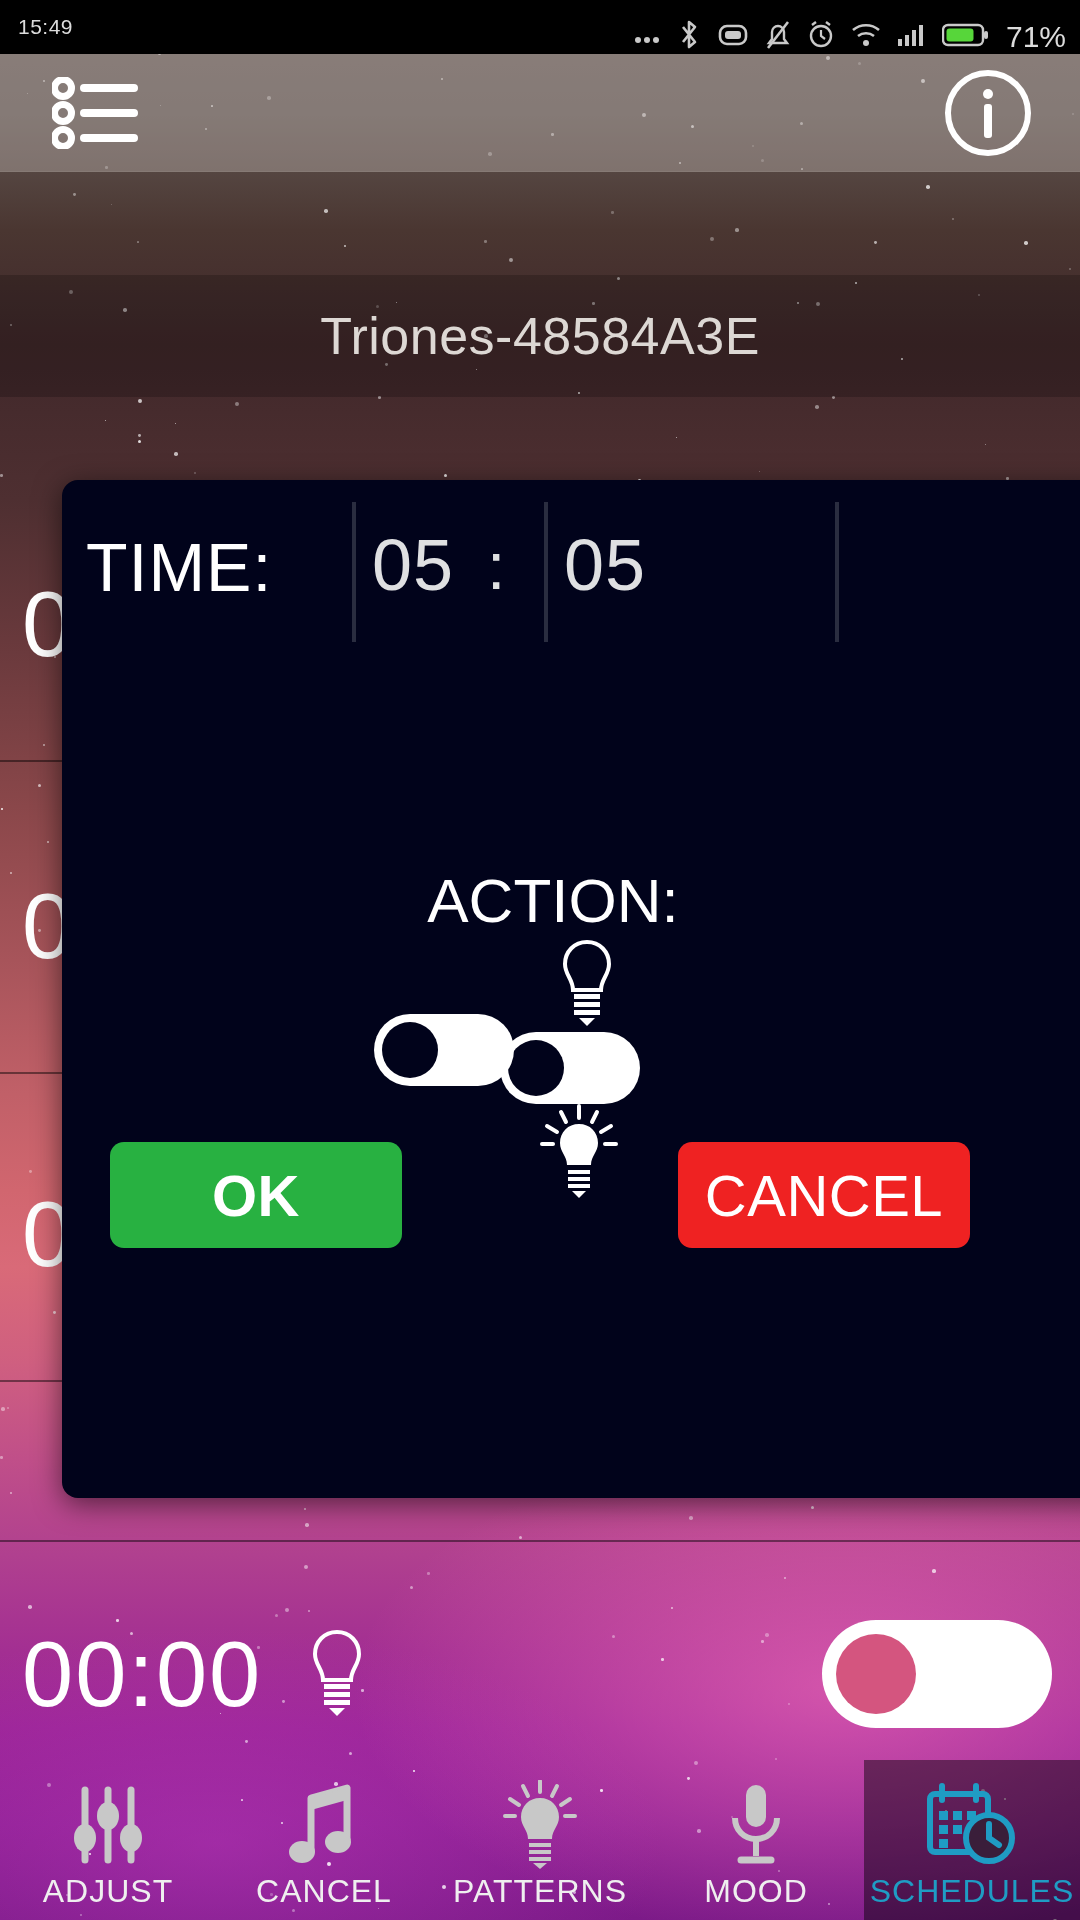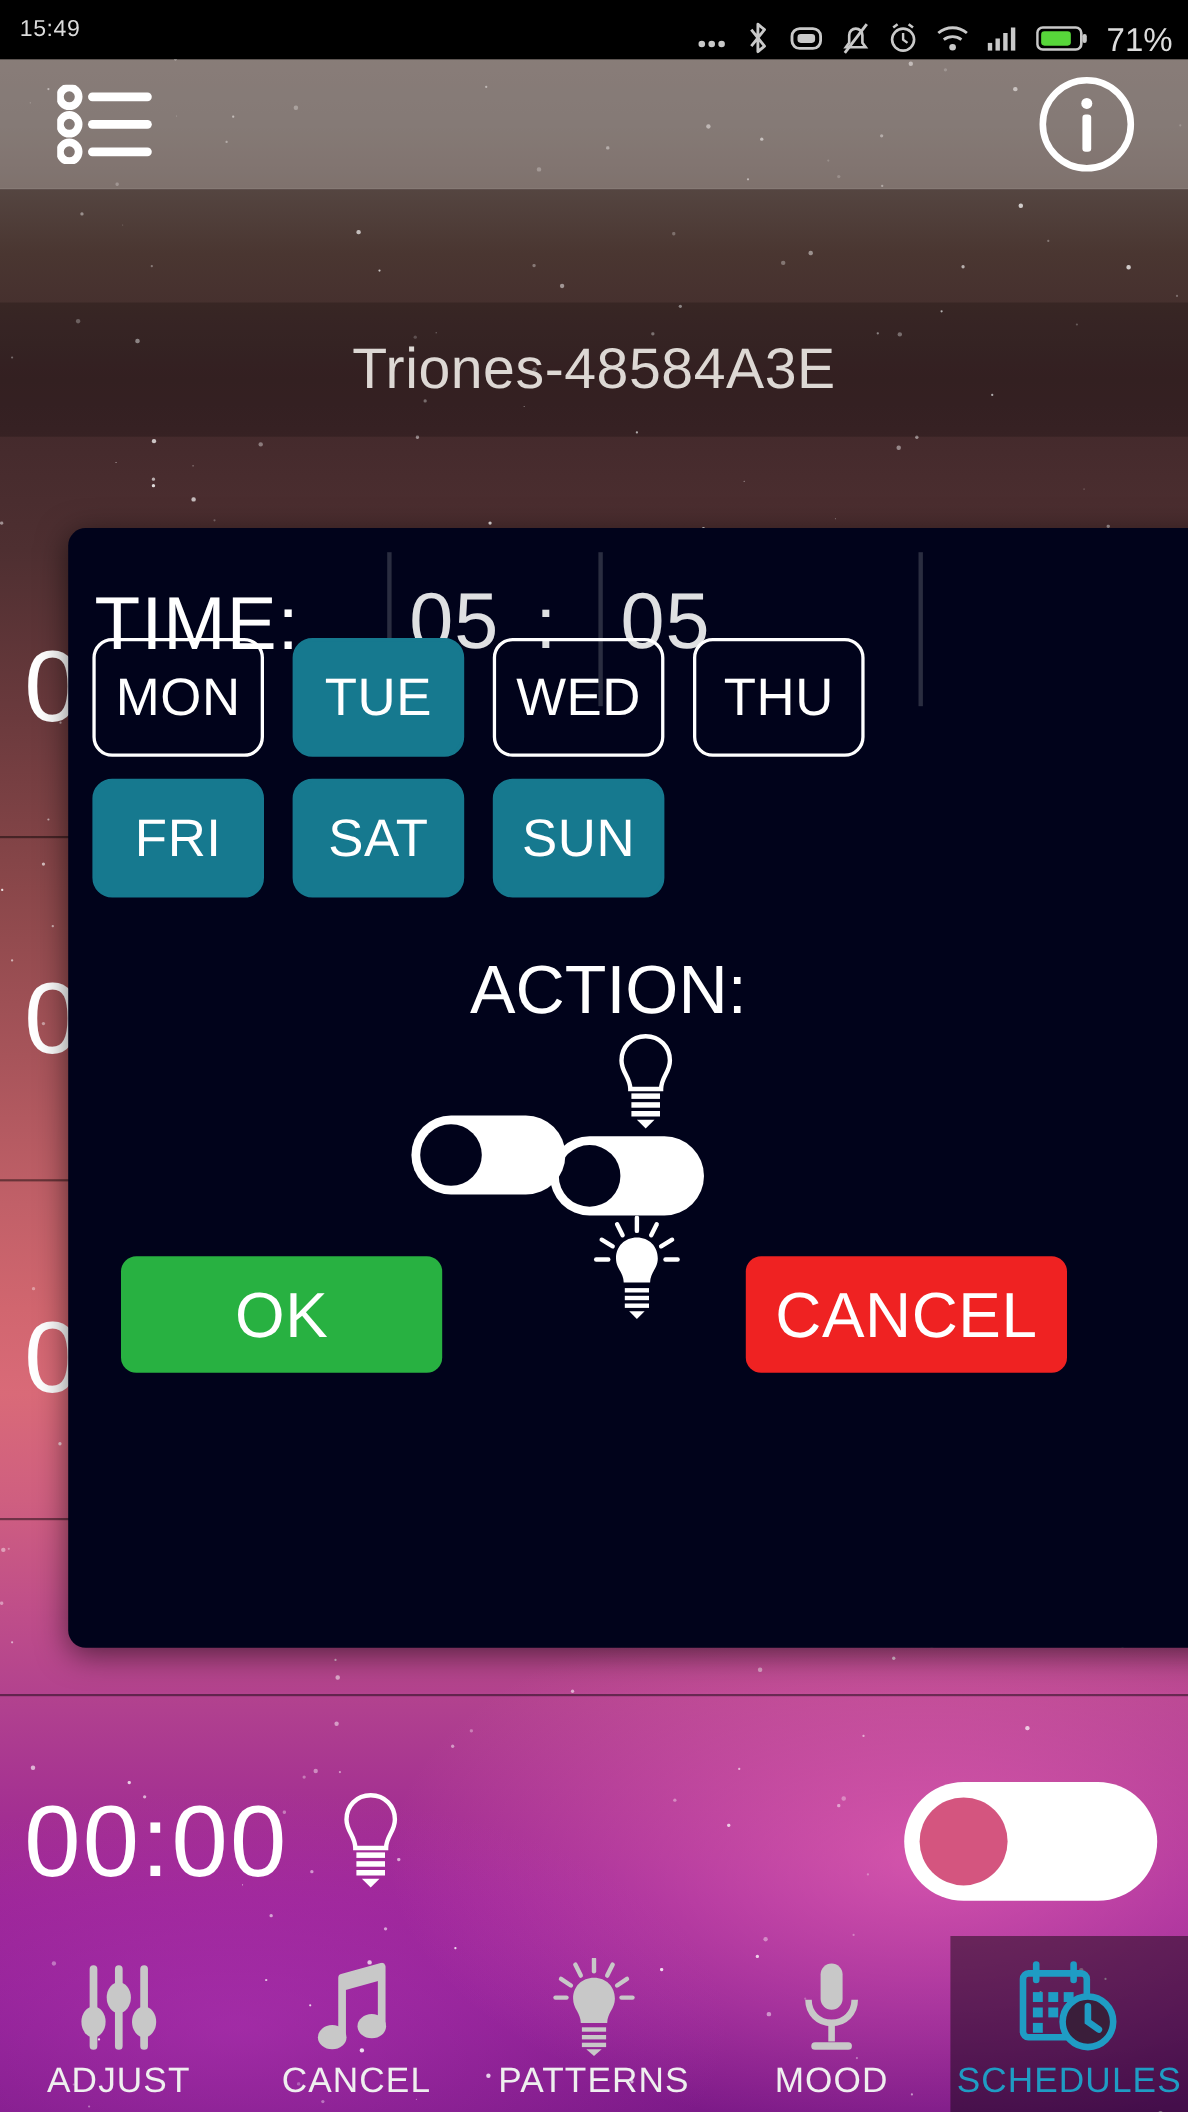--- a/index.html
+++ b/index.html
@@ -183,21 +183,21 @@
   .btn-row{
     position:absolute; left:0; top:650px; width:958px; height:130px;
     display:flex; align-items:center;
   }
   .btn{
     height:106px; border-radius:14px; border:none;
     display:flex; align-items:center; justify-content:center;
     font-size:58px; color:#fff; cursor:pointer; letter-spacing:.5px;
     font-family:"Liberation Sans", sans-serif;
   }
-  .btn.ok{ margin-left:48px; width:292px; background:#28b141; }
+  .btn.ok{ margin-left:48px; width:292px; background:#28b141;font-weight:bold; }
   .btn.cancel{ margin-left:auto; margin-right:50px; width:292px; background:#ef2222; }
 
   
   #bottomnav{
     position:absolute; left:0; bottom:0; width:1080px; height:160px;
     display:flex; align-items:stretch; z-index:60;
   }
   .nav-item{
     flex:1; display:flex; flex-direction:column;
     align-items:center; justify-content:flex-end;
@@ -679,47 +679,20 @@
   <div class="time-row">
     <span class="label">TIME:</span>
     <span class="vbar b1"></span>
     <span class="vbar b2"></span>
     <span class="vbar b3"></span>
     <span class="hh">05</span>
     <span class="colon">:</span>
     <span class="mm">05</span>
   </div>
 
-  <div class="day-grid">
-    <div class="day-row">
-      <div class="day off">
-          <span>MON</span>
-        </div>
-      <div class="day on">
-          <span>TUE</span>
-        </div>
-      <div class="day off">
-          <span>WED</span>
-        </div>
-      <div class="day off">
-          <span>THU</span>
-        </div>
-    </div>
-    <div class="day-row">
-      <div class="day on">
-          <span>FRI</span>
-        </div>
-      <div class="day on">
-          <span>SAT</span>
-        </div>
-      <div class="day on">
-          <span>SUN</span>
-        </div>
-    </div>
-  </div>
 
   <div class="action-row">
     <span class="label">ACTION:</span>
     <span class="ico-off">
       <svg width="70" height="92" viewBox="0 0 70 92">
         <path d="M35 6c-13 0-22 10-22 22 0 11 8 15 8 26h28c0-11 8-15 8-26 0-12-9-22-22-22z" fill="none" stroke="#fff" stroke-width="4"></path>
         <rect x="22" y="58" width="26" height="5" fill="#fff"></rect>
         <rect x="22" y="66" width="26" height="5" fill="#fff"></rect>
         <rect x="22" y="74" width="26" height="5" fill="#fff"></rect>
         <path d="M27 82h16l-8 8z" fill="#fff"></path>

